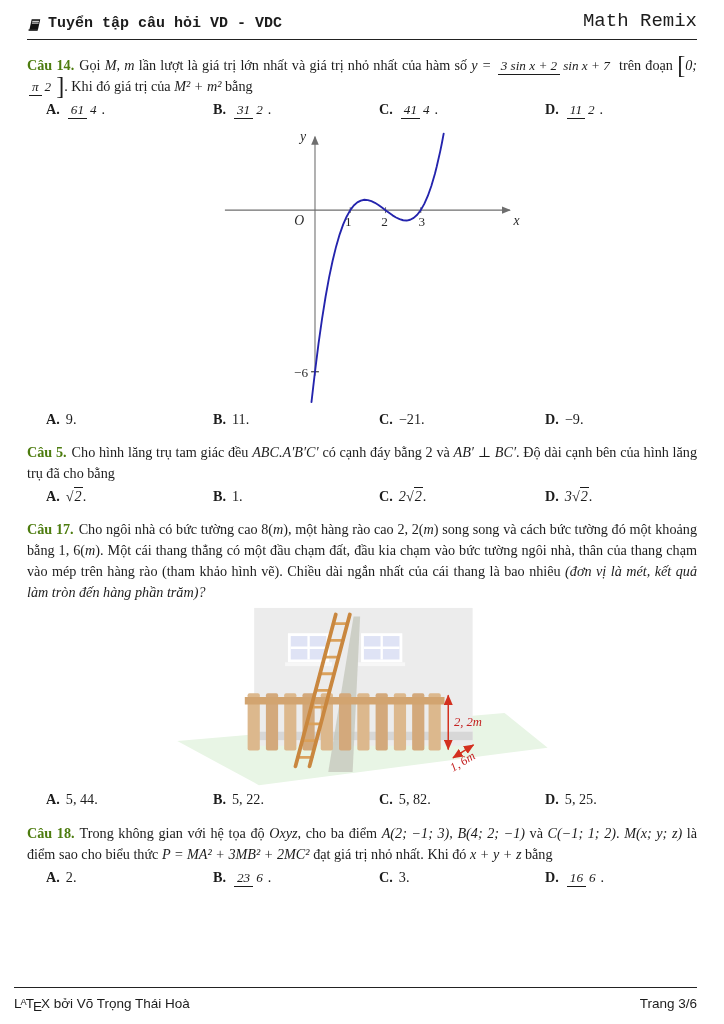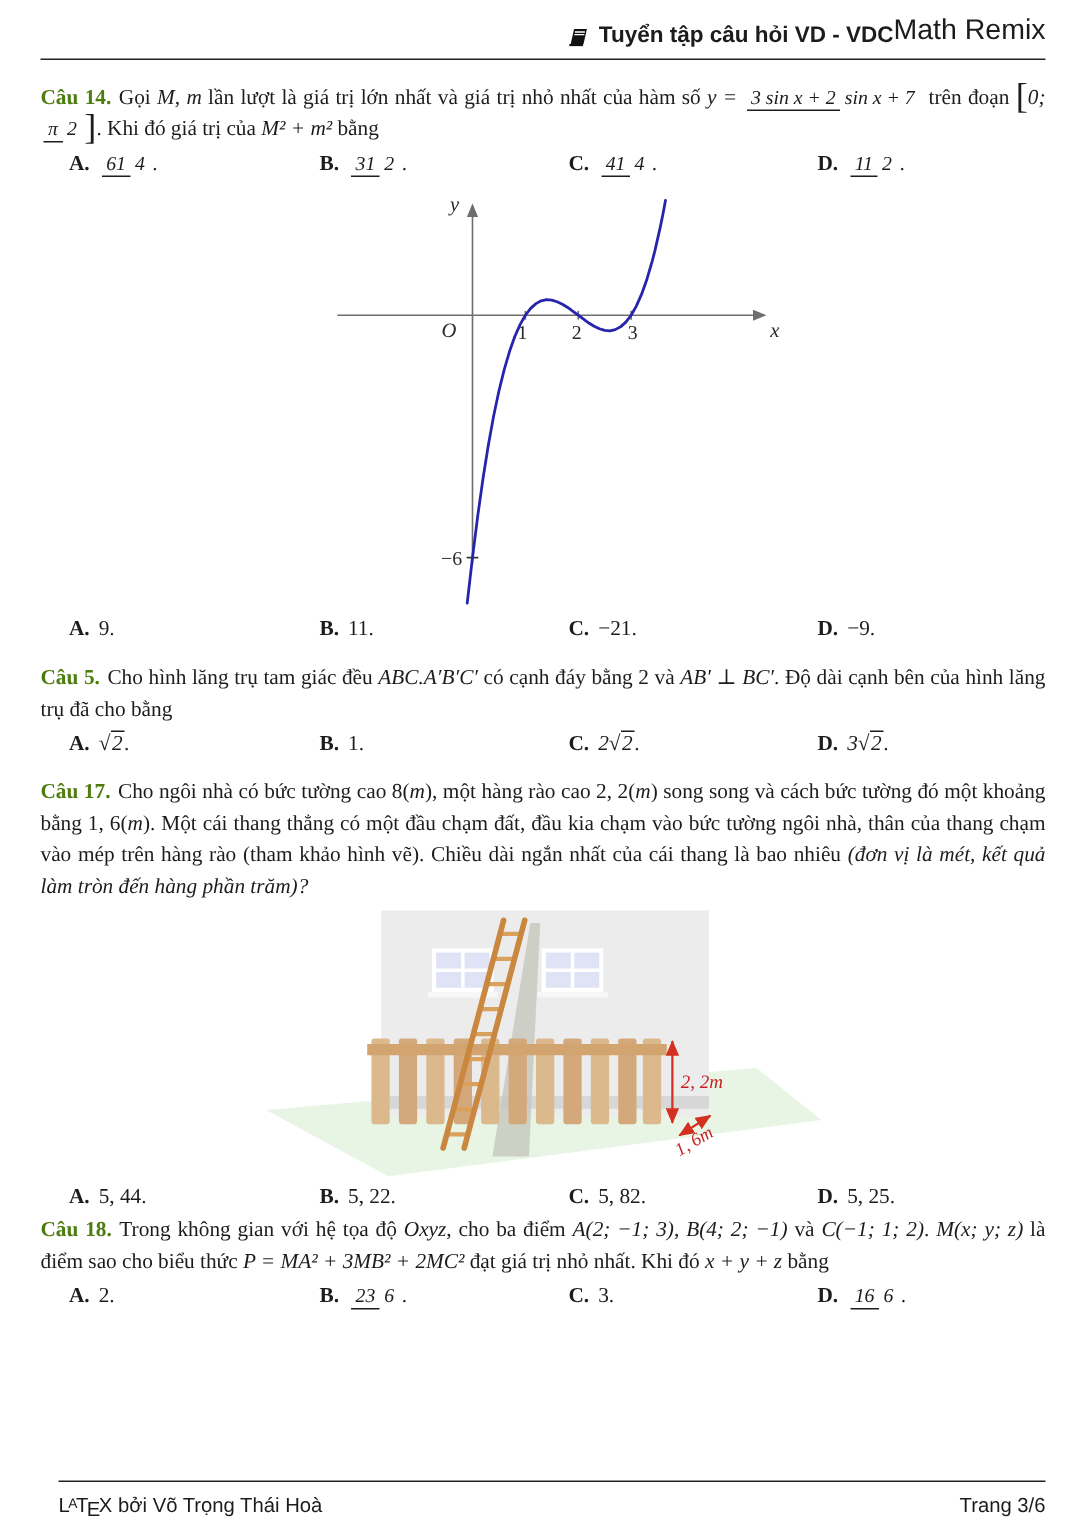--- a/index.html
+++ b/index.html
@@ -4,23 +4,23 @@
 <style>
   html,body{margin:0;padding:0;background:#fff;}
   body{
     width:724px;height:1024px;overflow:hidden;position:relative;
     font-family:"Liberation Serif","DejaVu Serif",serif;
     color:#1c1c1c;font-size:14.2px;line-height:1.48;
   }
   .page{padding:0 27px;}
   
   .header{
-    display:flex;justify-content:flex-end;align-items:flex-end;
+    display:flex;justify-content:space-between;align-items:flex-end;
     padding:7px 0 4px;border-bottom:1.4px solid #222;
-    font-family:Liberation Sans, sans-serif;
+    font-family:Liberation Mono, monospace;
   }
   .header .title{font-weight:bold;font-size:15px;display:flex;align-items:center;gap:6px;}
   .header .brand{font-size:19px;}
   .book-icon{display:inline-block;width:15px;height:13px;}
   
   .q{margin-top:13px;text-align:justify;}
   .qlabel{color:#4d7c0f;font-weight:bold;margin-right:5px;}
   .seg-m{font-style:italic;}
   .seg-i{font-style:italic;}
   .seg-big{font-size:1.7em;line-height:0;vertical-align:-0.12em;font-style:normal;}
@@ -38,21 +38,21 @@
   .answers{
     display:grid;grid-template-columns:167px 166px 166px auto;
     margin:4px 0 0 19px;align-items:center;line-height:1.25;
   }
   .ans{display:flex;align-items:center;}
   .akey{font-weight:bold;margin-right:6px;}
   
   .figure{display:flex;justify-content:center;margin:4px 0 2px;}
   
   .footer{
-    position:absolute;left:39px;right:27px;bottom:0;
+    position:absolute;left:14px;right:27px;bottom:0;
     border-top:1.2px solid #222;display:flex;justify-content:space-between;
     padding:6px 0 10px;font-family:"Liberation Sans",sans-serif;font-size:13.5px;
   }
   .lx-a{font-size:0.68em;vertical-align:0.34em;margin:0 -1px;}
   .lx-e{display:inline-block;transform:translateY(2.5px);margin:0 -1px;}
   svg text{font-family:"Liberation Serif","DejaVu Serif",serif;}
 </style>
 </head>
 <body>
 
@@ -262,21 +262,21 @@
     <div class="ans">
         <span class="akey">C.</span>
         <span><span class="seg-t">5, 82.</span></span>
       </div>
     <div class="ans">
         <span class="akey">D.</span>
         <span><span class="seg-t">5, 25.</span></span>
       </div>
   </div>
 
-  <div class="q" style="margin-top:2px">
+  <div class="q" style="margin-top:15px">
     <span class="qlabel">Câu 18.</span><span class="qtext"><span class="seg-t">Trong không gian với hệ tọa độ </span><span class="seg-m">Oxyz</span><span class="seg-t">, cho ba điểm </span><span class="seg-m">A(2; −1; 3), B(4; 2; −1)</span><span class="seg-t"> và </span><span class="seg-m">C(−1; 1; 2)</span><span class="seg-t">. </span><span class="seg-m">M(x; y; z)</span><span class="seg-t"> là điểm sao cho biểu thức </span><span class="seg-m">P = MA² + 3MB² + 2MC²</span><span class="seg-t"> đạt giá trị nhỏ nhất. Khi đó </span><span class="seg-m">x + y + z</span><span class="seg-t"> bằng</span></span>
   </div>
   <div class="answers">
     <div class="ans">
         <span class="akey">A.</span>
         <span><span class="seg-t">2.</span></span>
       </div>
     <div class="ans">
         <span class="akey">B.</span>
         <span><span class="frac">

